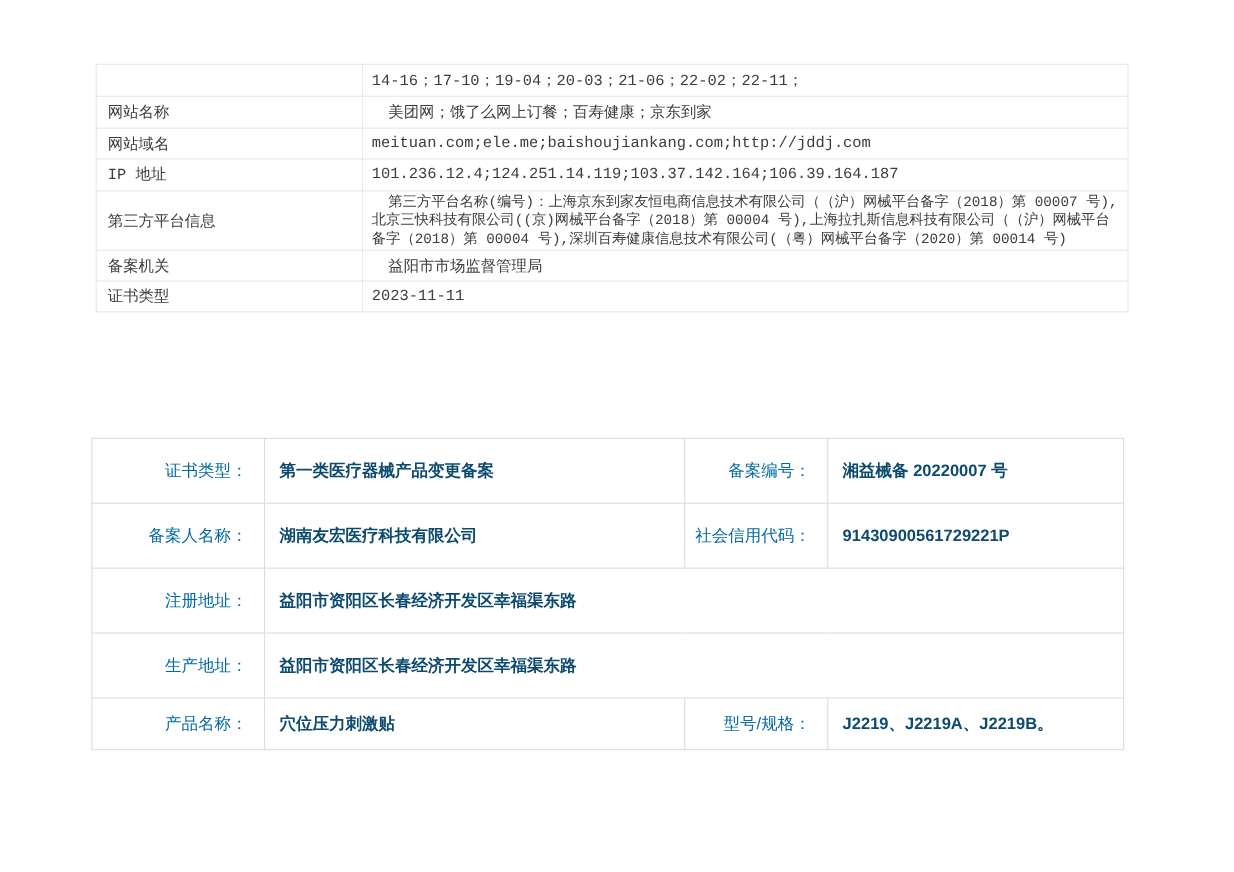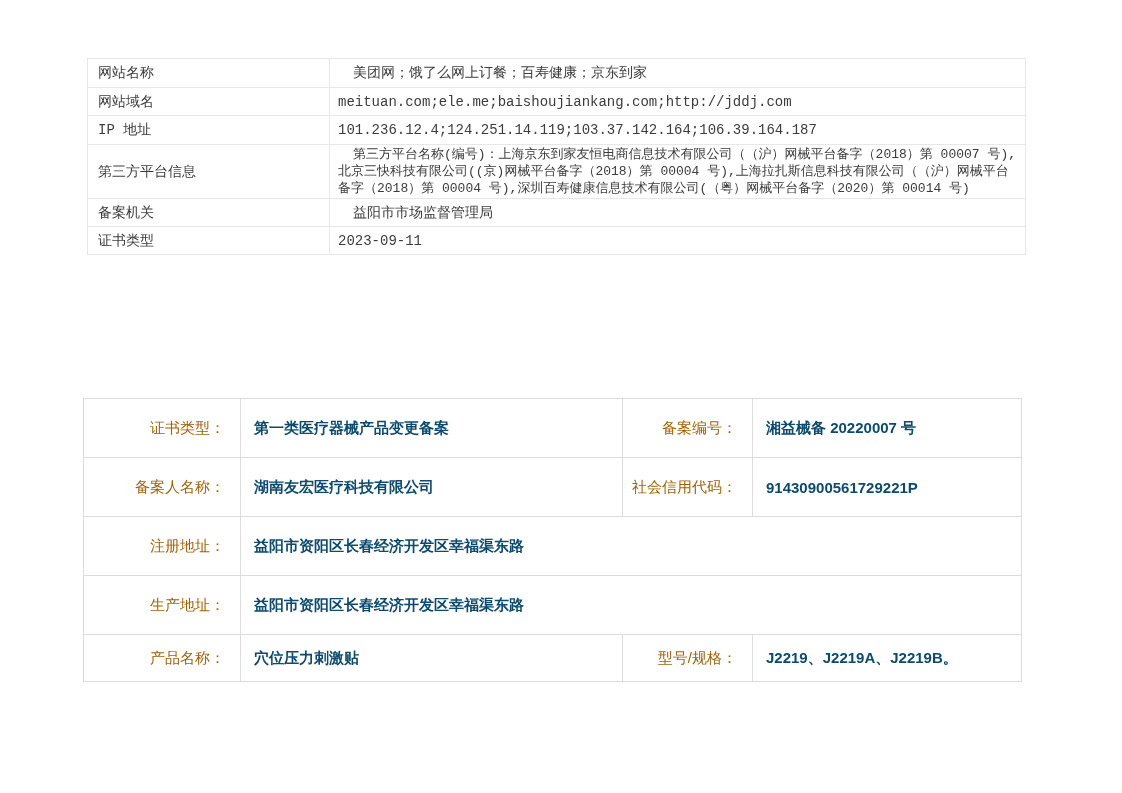--- a/index.html
+++ b/index.html
@@ -45,39 +45,43 @@
   #cert-table td {
     border: 1px solid #dcdcdc;
     vertical-align: middle;
     overflow: hidden;
   }
   #cert-table tr td { height: 59px; }
   #cert-table tr.r-last td { height: 47px; }
   .c-lbl {
     text-align: right;
     padding-right: 15px;
-    color: #a16207;
+    color: #0369a1;
     font-weight: 400;
   }
   .c-val {
     text-align: left;
     padding-left: 13px;
     font-weight: 700;
     color: #0c4a6e;
   }
 </style>
 </head>
 <body>
 
 <table id="top-table">
   <colgroup>
     <col style="width:242px">
     <col style="width:696px">
   </colgroup>
   <tbody>
+    <tr class="r-m">
+      <td class="lbl"></td>
+      <td>14-16；17-10；19-04；20-03；21-06；22-02；22-11；</td>
+    </tr>
     <tr class="r-m">
       <td class="lbl">网站名称</td>
       <td class="cjk-indent">美团网；饿了么网上订餐；百寿健康；京东到家</td>
     </tr>
     <tr class="r-s">
       <td class="lbl">网站域名</td>
       <td>meituan.com;ele.me;baishoujiankang.com;http://jddj.com</td>
     </tr>
     <tr class="r-m">
       <td class="lbl">IP 地址</td>
@@ -86,21 +90,21 @@
     <tr class="r-para">
       <td class="lbl">第三方平台信息</td>
       <td class="para">第三方平台名称(编号)：上海京东到家友恒电商信息技术有限公司（（沪）网械平台备字（2018）第 00007 号),北京三快科技有限公司((京)网械平台备字（2018）第 00004 号),上海拉扎斯信息科技有限公司（（沪）网械平台备字（2018）第 00004 号),深圳百寿健康信息技术有限公司(（粤）网械平台备字（2020）第 00014 号)</td>
     </tr>
     <tr class="r-s">
       <td class="lbl">备案机关</td>
       <td class="cjk-indent">益阳市市场监督管理局</td>
     </tr>
     <tr class="r-s">
       <td class="lbl">证书类型</td>
-      <td>2023-09-11</td>
+      <td>2023-11-11</td>
     </tr>
   </tbody>
 </table>
 
 <table id="cert-table">
   <colgroup>
     <col style="width:157px">
     <col style="width:382px">
     <col style="width:130px">
     <col style="width:269px">

